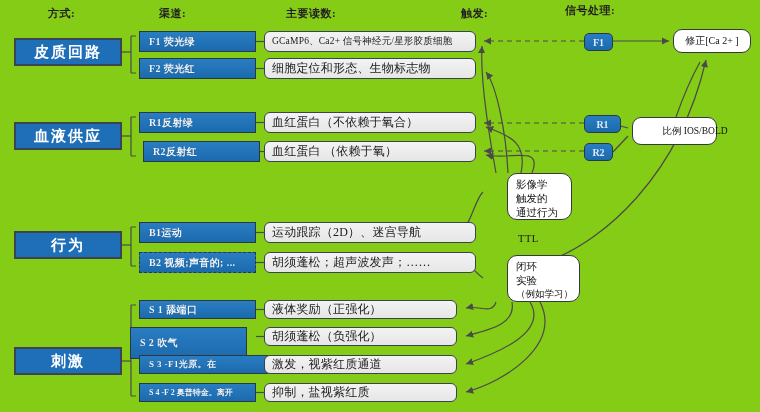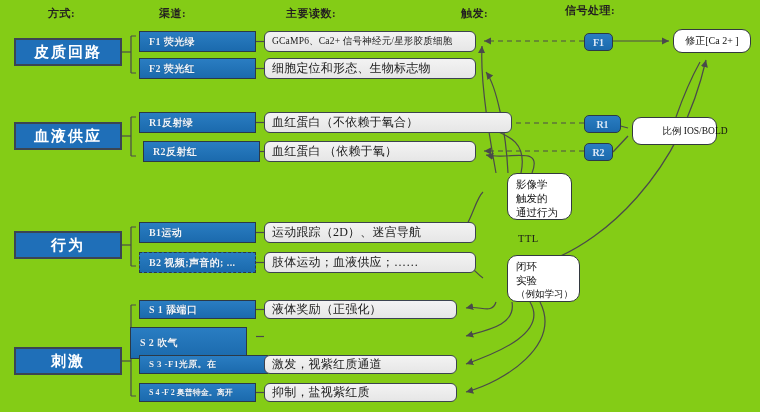--- a/index.html
+++ b/index.html
@@ -228,25 +228,26 @@
   <div class="channel" style="left:143px; top:141px; width:117px; height:21px;">R2反射红</div>
   <div class="channel" style="left:139px; top:222px; width:117px; height:21px;">B1运动</div>
   <div class="channel dashed" style="left:139px; top:252px; width:117px; height:21px;">B2 视频;声音的; ...</div>
   <div class="channel" style="left:139px; top:300px; width:117px; height:19px;">S 1 舔端口</div>
   <div class="channel" style="left:130px; top:327px; width:117px; height:32px;">S 2 吹气</div>
   <div class="channel" style="left:139px; top:355px; width:129px; height:19px; font-size:9px;">S 3 -F1光原。在</div>
   <div class="channel" style="left:139px; top:383px; width:117px; height:19px; font-size:8px; letter-spacing:0;">S 4 -F 2 奥普特金。离开</div>
 
   <div class="readout" style="left:264px; top:31px; width:212px; height:21px; font-size:9.5px;">GCaMP6、Ca2+ 信号神经元/星形胶质细胞</div>
   <div class="readout" style="left:264px; top:58px; width:212px; height:21px;">细胞定位和形态、生物标志物</div>
-  <div class="readout" style="left:264px; top:112px; width:248px; height:21px;">血红蛋白（不依赖于氧合）</div>
+  <div class="readout" style="left:264px; top:112px; width:212px; height:21px;">血红蛋白（不依赖于氧合）</div>
   <div class="readout" style="left:264px; top:141px; width:212px; height:21px;">血红蛋白 （依赖于氧）</div>
   <div class="readout" style="left:264px; top:222px; width:212px; height:21px;">运动跟踪（2D）、迷宫导航</div>
-  <div class="readout" style="left:264px; top:252px; width:212px; height:21px;">肢体运动；血液供应；……</div>
+  <div class="readout" style="left:264px; top:252px; width:212px; height:21px;">胡须蓬松；超声波发声；……</div>
   <div class="readout" style="left:264px; top:300px; width:193px; height:19px;">液体奖励（正强化）</div>
+  <div class="readout" style="left:264px; top:327px; width:193px; height:19px;">胡须蓬松（负强化）</div>
   <div class="readout" style="left:264px; top:355px; width:193px; height:19px;">激发，视紫红质通道</div>
   <div class="readout" style="left:264px; top:383px; width:193px; height:19px;">抑制，盐视紫红质</div>
 
   <div class="badge" style="left:584px; top:33px; width:29px; height:18px;">F1</div>
   <div class="badge" style="left:584px; top:115px; width:37px; height:18px;">R1</div>
   <div class="badge" style="left:584px; top:143px; width:29px; height:18px;">R2</div>
 
   <div class="procbox" style="left:673px; top:29px; width:78px; height:24px;">修正[Ca 2+ ]</div>
   <div class="procbox" style="left:632px; top:117px; width:85px; height:28px; font-size:9.5px;padding-left:41px;">比例 IOS/BOLD</div>
 

